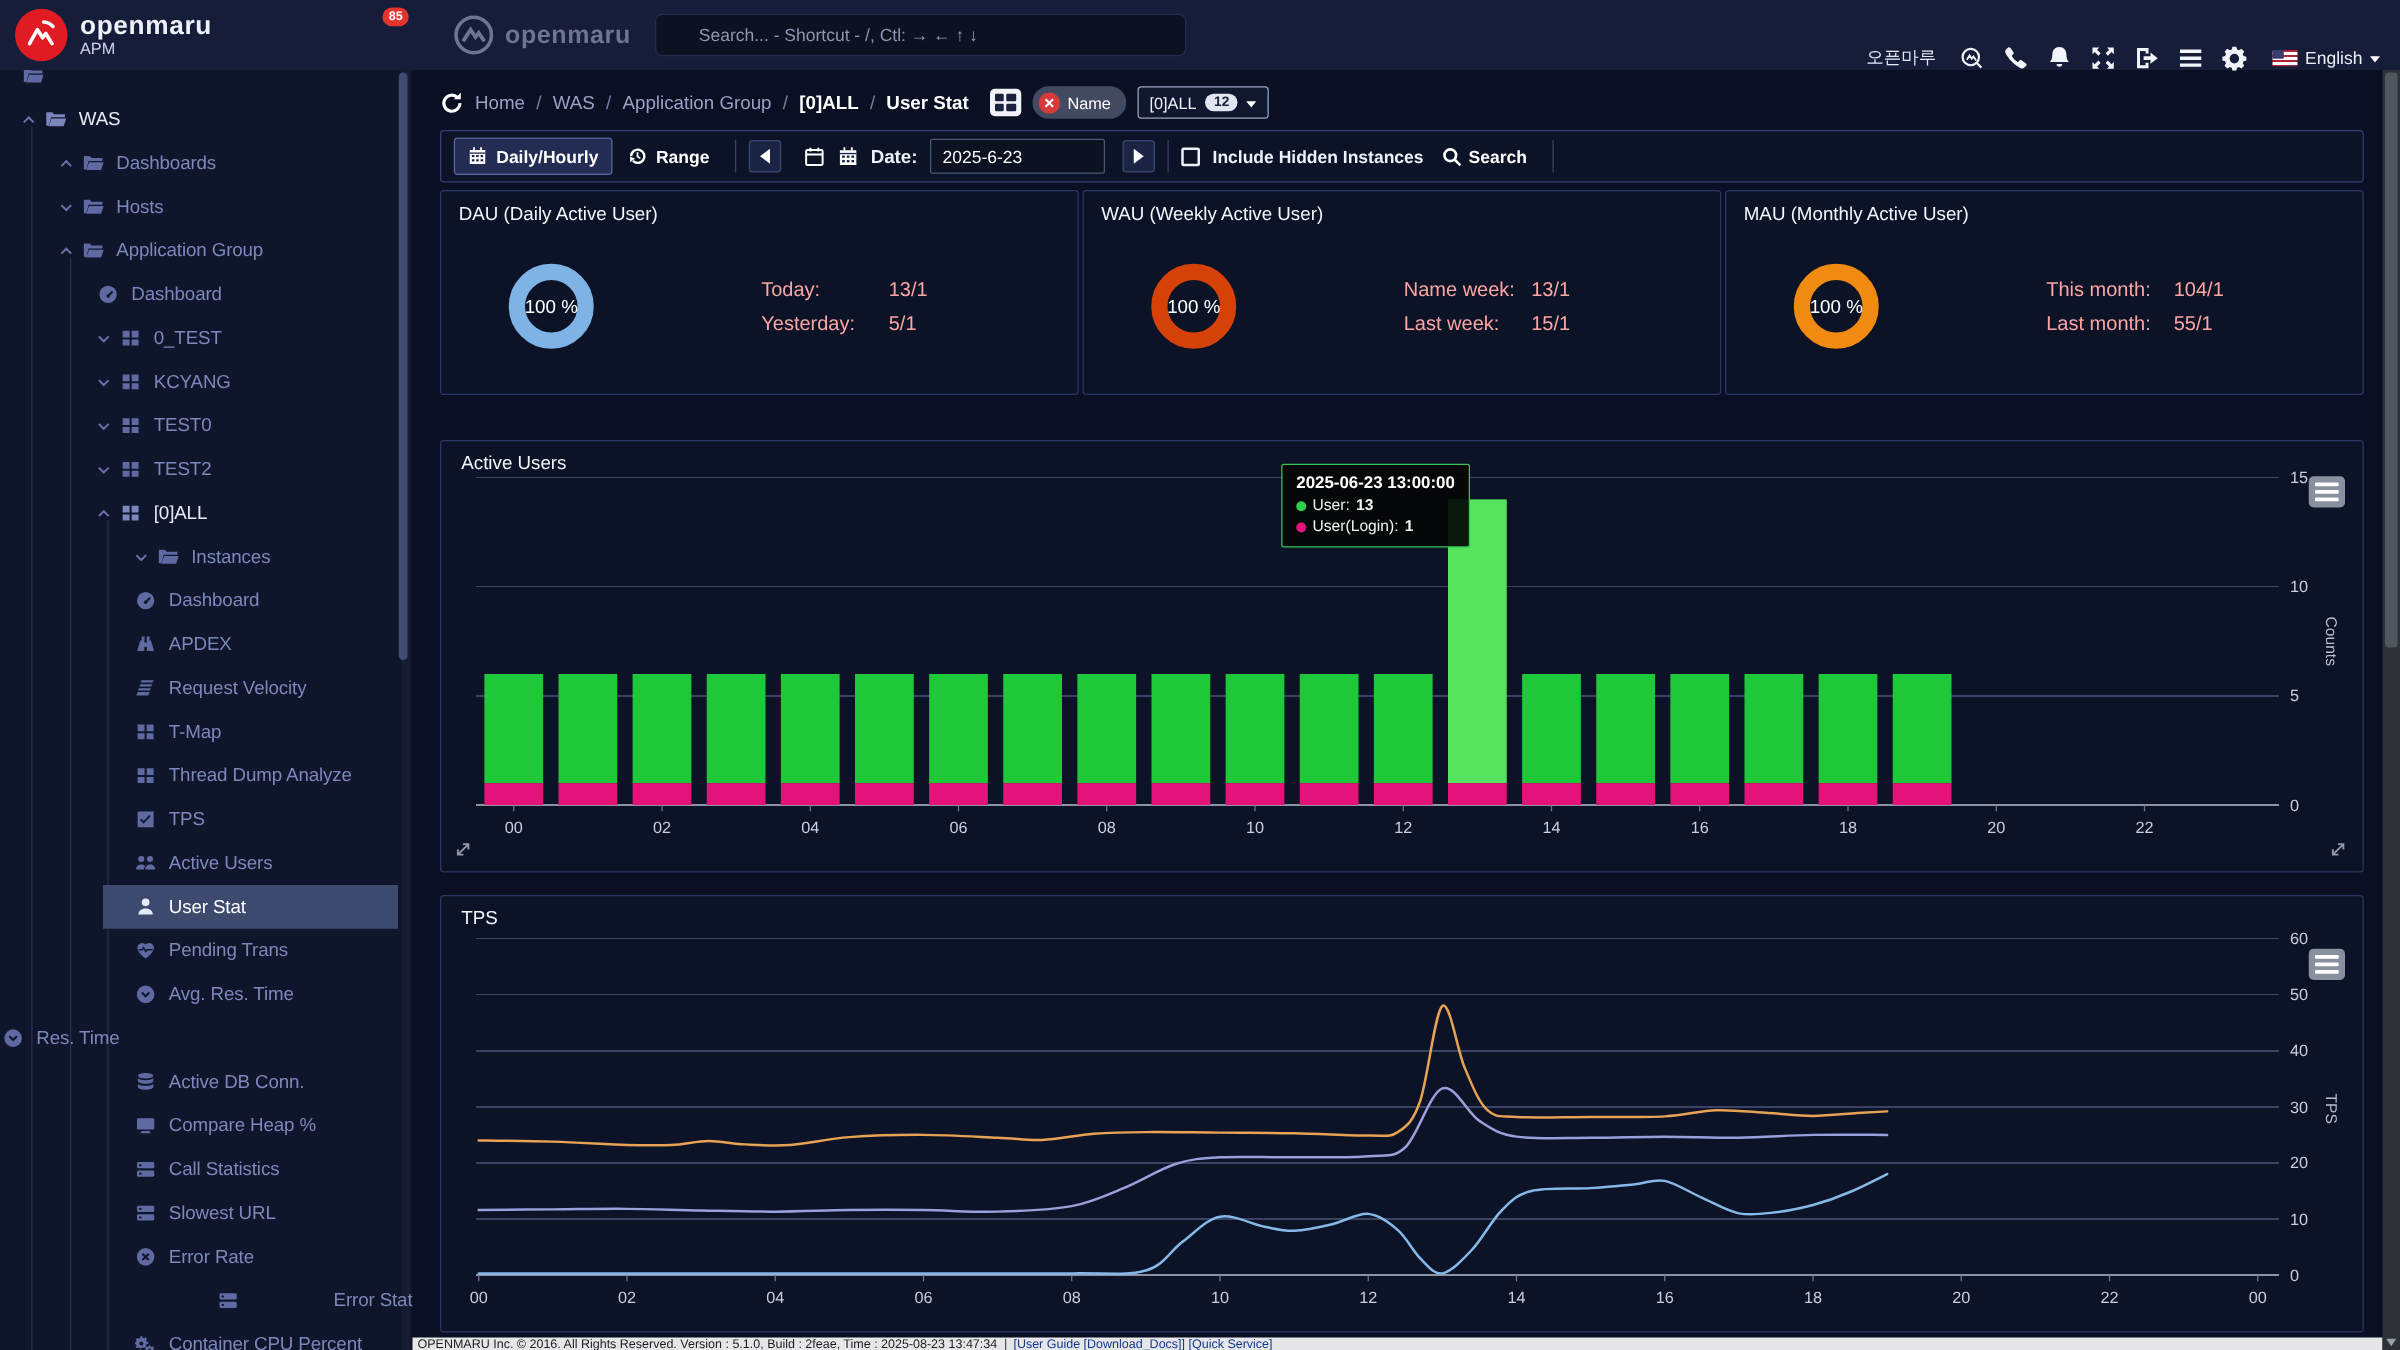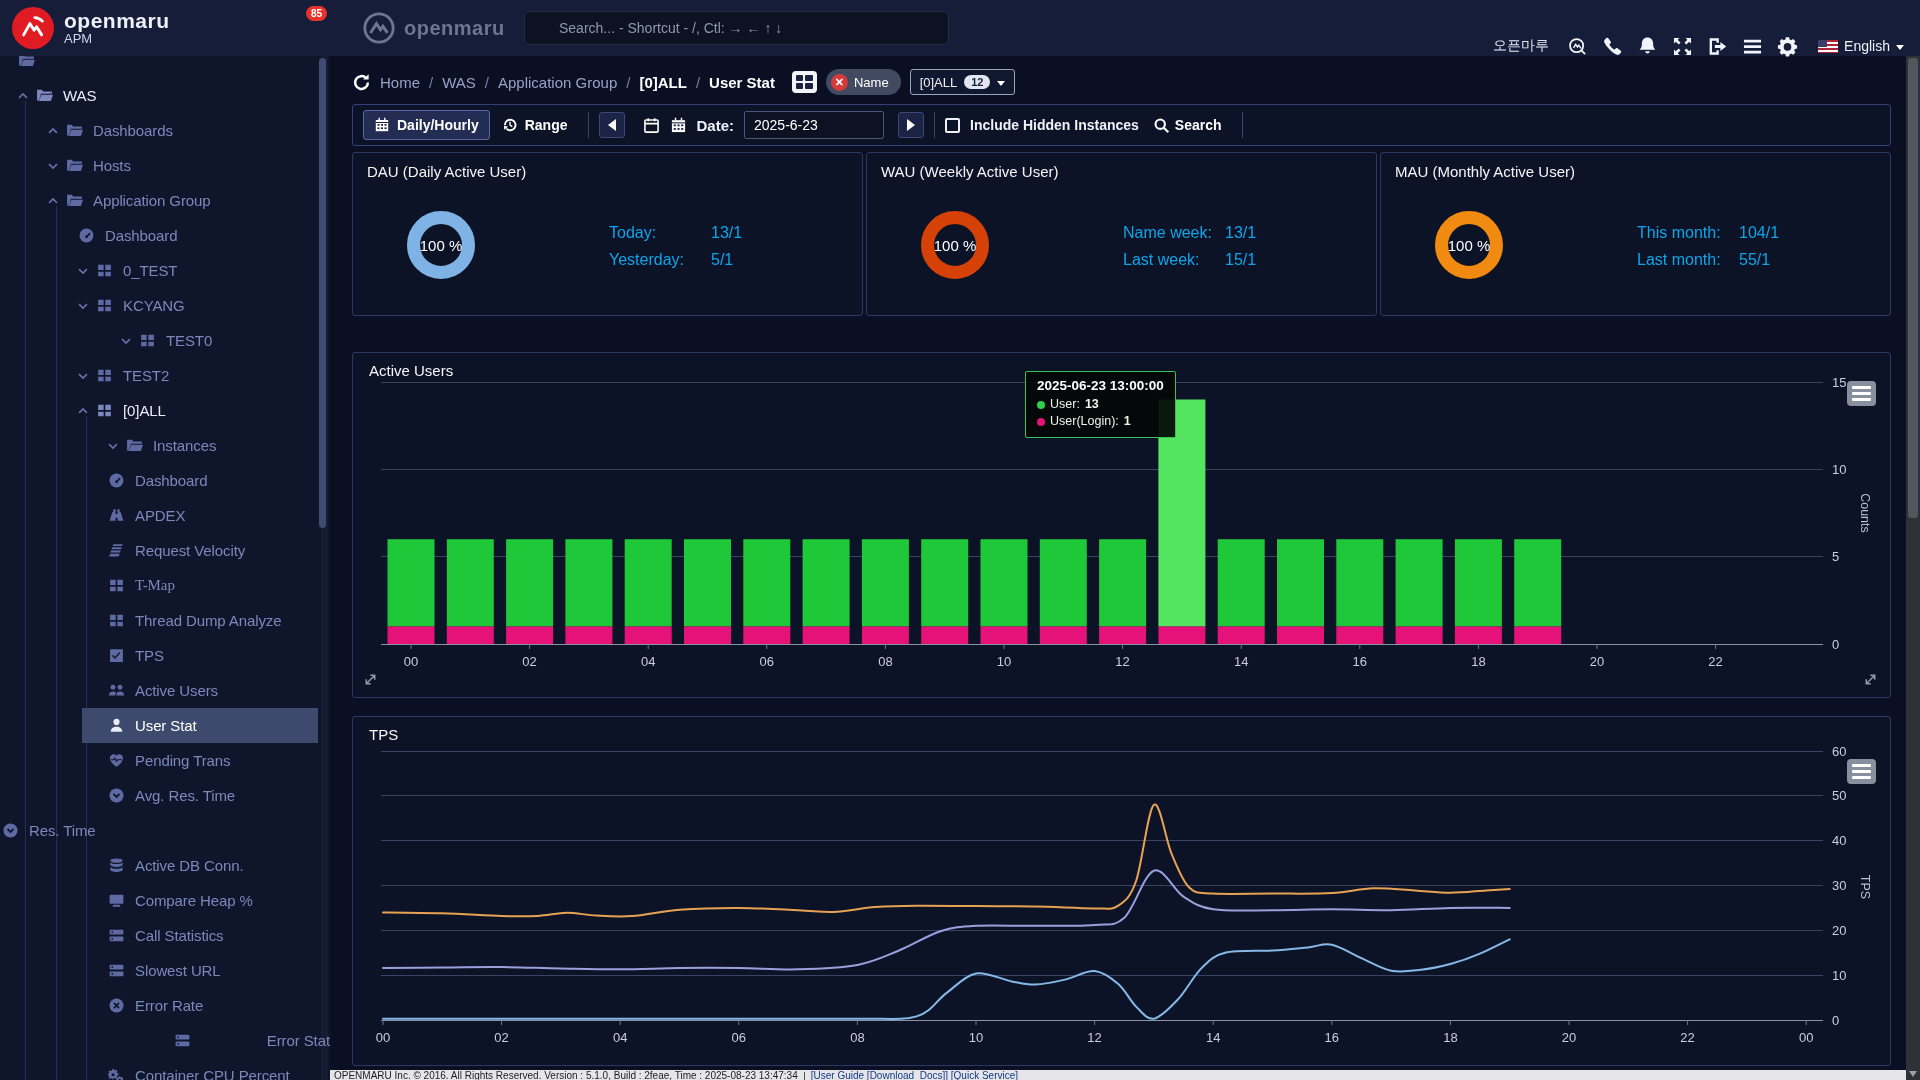--- a/index.html
+++ b/index.html
@@ -75,21 +75,21 @@
 .tri-r{width:0;height:0;border-top:6px solid transparent;border-bottom:6px solid transparent;border-left:8px solid #fff}
 .cal-ic{width:17px;height:17px;color:#fff;flex:none}
 .tlab{font-size:15px;font-weight:700;white-space:nowrap}
 .date-input{width:140px;height:28px;background:#0c1222;border:1px solid #4a5578;border-radius:2px;color:#fff;font-size:14px;padding:0 9px;font-family:inherit;outline:none}
 .cbox{width:15px;height:15px;border:2px solid #eef1f9;border-radius:2px;background:transparent;cursor:pointer;flex:none}
 
 .cards{position:absolute;top:96px;left:22px;right:15px;height:164px;display:flex;gap:3px}
 .card{flex:1;background:#0c1326;border:1px solid #2c3765;border-radius:3px;position:relative}
 .card-title{position:absolute;left:14px;top:10px;font-size:15px;color:#f4f6fc}
 .donut{position:absolute;left:54px;top:58px;width:68px;height:68px;border-radius:50%;border:13px solid #888;display:flex;align-items:center;justify-content:center;font-size:15px;color:#fff;white-space:nowrap}
-.kv{position:absolute;left:256px;top:66px;font-size:16px;color:#0ea5e9}
+.kv{position:absolute;left:256px;top:66px;font-size:16px;color:#fca5a5}
 .kvrow{display:flex;height:27px;align-items:center}
 .kvlab{width:102px}
 .kvval{min-width:50px}
 
 .chart-panel .ptitle{position:absolute;left:16px;top:9px;font-size:15px;color:#f4f6fc;z-index:3}
 .menu-btn{position:absolute;width:29px;height:25px;background:rgba(148,154,168,.92);border-radius:4px;display:flex;flex-direction:column;justify-content:center;gap:3px;padding:0 5px;cursor:pointer;z-index:4}
 .menu-btn i{height:3px;background:#fff;border-radius:1px}
 .resize-ic{position:absolute;width:15px;height:15px;color:#9298ad;z-index:4}
 .tooltip{position:absolute;left:672px;top:18px;background:rgba(4,8,6,.92);border:1px solid #35c556;border-radius:2px;padding:6px 11px 7px;z-index:5;white-space:nowrap}
 .tt-title{font-size:13.5px;font-weight:700;color:#fff;margin-bottom:3px}
@@ -286,21 +286,21 @@
             <path d="M3.5 5.8 8 10.3l4.5-4.5" stroke="currentColor" stroke-width="1.8"></path>
           </svg>
         </span>
         <span class="ic nic">
           <svg viewBox="0 0 16 16" fill="currentColor">
             <path d="M2 2.5h5.2v5H2zM8.8 2.5H14v5H8.8zM2 9.1h5.2v4.4H2zM8.8 9.1H14v4.4H8.8z"></path>
           </svg>
         </span>
         <span class="tlabel">KCYANG</span>
       </div>
-      <div class="trow" style="padding-left: 119px; text-align: center;">
+      <div class="trow" style="padding-left: 76px; text-align: center;">
         <span class="ic chev">
           <svg viewBox="0 0 16 16" fill="none">
             <path d="M3.5 5.8 8 10.3l4.5-4.5" stroke="currentColor" stroke-width="1.8"></path>
           </svg>
         </span>
         <span class="ic nic">
           <svg viewBox="0 0 16 16" fill="currentColor">
             <path d="M2 2.5h5.2v5H2zM8.8 2.5H14v5H8.8zM2 9.1h5.2v4.4H2zM8.8 9.1H14v4.4H8.8z"></path>
           </svg>
         </span>
@@ -368,21 +368,21 @@
       </div>
       <div class="trow" style="padding-left: 106px;">
         <span class="chev-skip"></span>
         <span class="ic nic">
           <svg viewBox="0 0 16 16" fill="currentColor">
             <path d="M5 2h9l-.8 1.8H4.2zM4 5h9l-.8 1.8H3.2zM3 8h9l-.8 1.8H2.2zM2 11h9l-1 2.6H1z"></path>
           </svg>
         </span>
         <span class="tlabel">Request Velocity</span>
       </div>
-      <div class="trow" style="padding-left: 106px; font-family: Liberation Serif, serif;">
+      <div class="trow" style="padding-left: 106px;">
         <span class="chev-skip"></span>
         <span class="ic nic">
           <svg viewBox="0 0 16 16" fill="currentColor">
             <path d="M2 2.5h5.2v5H2zM8.8 2.5H14v5H8.8zM2 9.1h5.2v4.4H2zM8.8 9.1H14v4.4H8.8z"></path>
           </svg>
         </span>
         <span class="tlabel">T-Map</span>
       </div>
       <div class="trow" style="padding-left: 106px;">
         <span class="chev-skip"></span>

